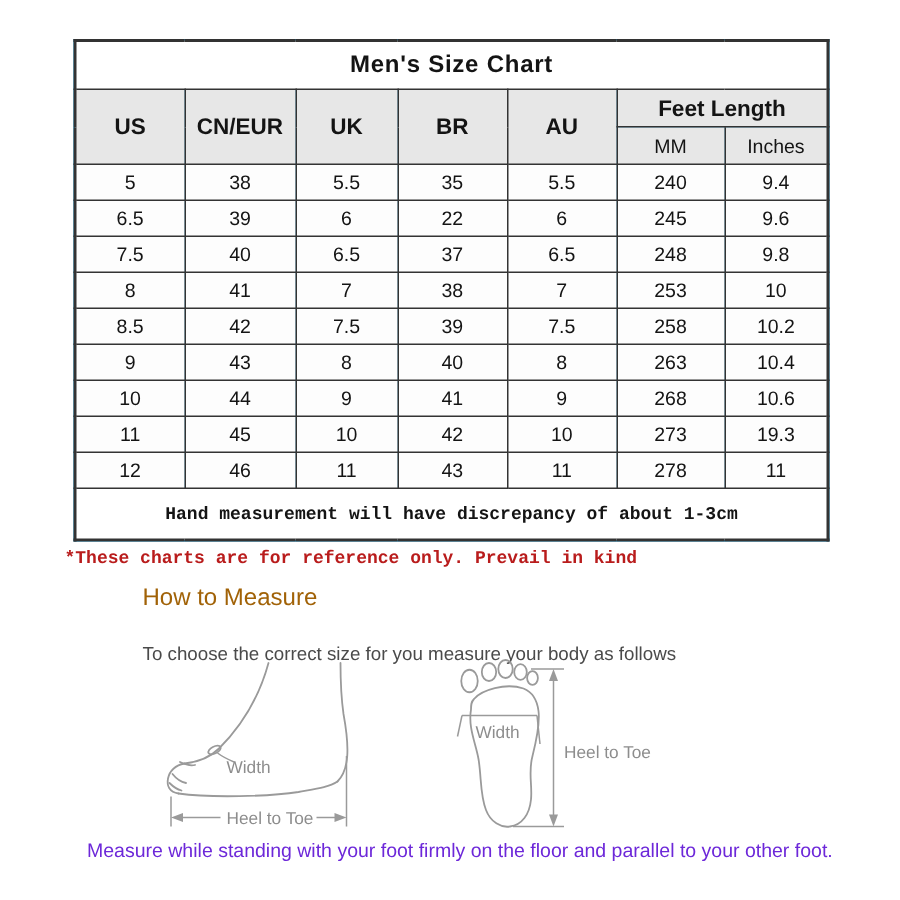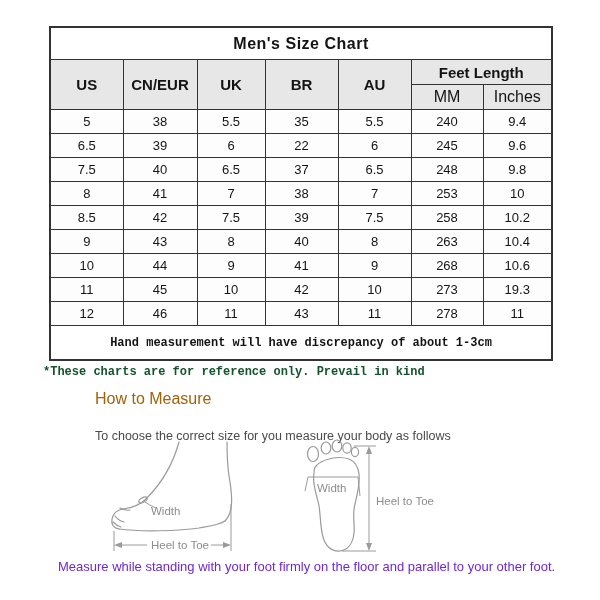--- a/index.html
+++ b/index.html
@@ -15,30 +15,30 @@
     border-collapse:collapse;table-layout:fixed;
     border:2px solid var(--border,#333333);
     background:#0ea5e9;
   }
   .size-table th,.size-table td{
     border:1px solid var(--border,#333333);
     text-align:center;vertical-align:middle;padding:0;color:#141414;
   }
   tr.title-row th{height:31px;font-size:16px;font-weight:bold;background:#ffffff;letter-spacing:.5px}
   tr.head-row th{height:24px;font-size:15px;font-weight:bold;background:var(--header-bg,#e7e7e7)}
-  tr.subhead-row th{height:24px;font-size:16px;font-weight:normal;background:var(--header-bg,#e7e7e7)}
+  tr.subhead-row th{height:24px;font-size:13px;font-weight:normal;background:var(--header-bg,#e7e7e7)}
   tbody.size-rows td{font-size:13px;height:23px;background:#fdfdfd}
   tfoot td.foot-note{
     height:33px;background:#ffffff;
     font-family:"Liberation Mono", monospace;font-weight:bold;font-size:12px;
   }
 
   
   .ref-note{
-    position:absolute;left:43px;top:365px;white-space:nowrap;color:#14532d;
+    position:absolute;left:43px;top:365px;white-space:nowrap;color:#b91c1c;
     font-family:"Liberation Mono", monospace;font-weight:bold;font-size:12px;
   }
   .how-heading{position:absolute;left:95px;top:390px;font-size:16px;color:#a16207}
   .how-sub{position:absolute;left:95px;top:429px;font-size:12.5px;color:#4a4a4a}
   .caption{
     position:absolute;left:58px;top:559px;width:520px;text-align:left;
     font-size:13px;color:#6d28d9;
   }
 
   

